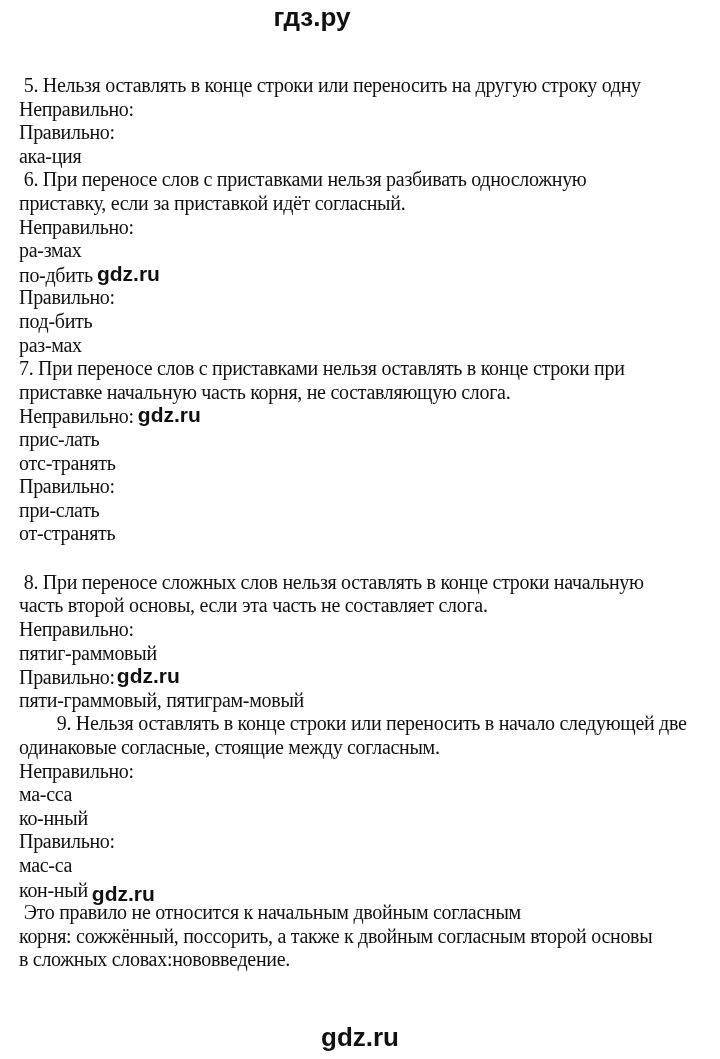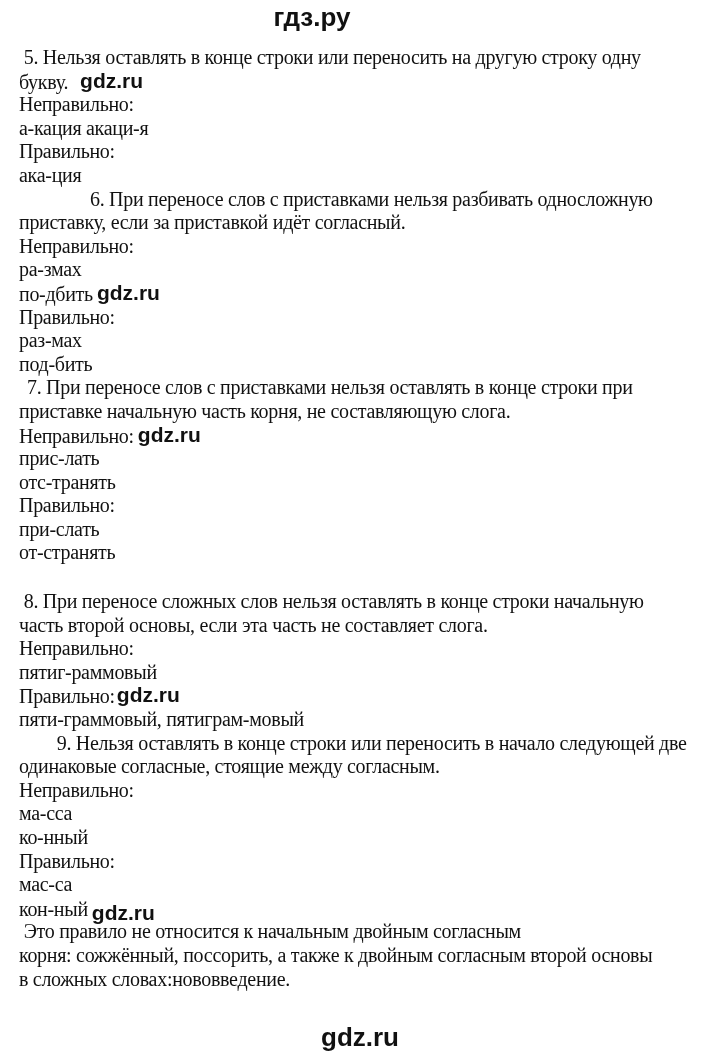--- a/index.html
+++ b/index.html
@@ -27,37 +27,35 @@
   .wm.gap { margin-left: 12px; }
   .wm.gap4 { margin-left: 4px; }
 </style>
 </head>
 <body>
 
 <div class="header">гдз.ру</div>
 
 <div class="content">
 
-  <div class="line" style="white-space:pre;"> 5. Нельзя оставлять в конце строки или переносить на другую строку одну</div>
-  <div class="line"><span>букву.</span><span class="wm gap">gdz.ru</span></div>
+  <div class="line" style="white-space:pre;margin-top:28px;"> 5. Нельзя оставлять в конце строки или переносить на другую строку одну</div>
   <div class="line">Неправильно:</div>
-  <div class="line">а-кация акаци-я</div>
   <div class="line">Правильно:</div>
   <div class="line">ака-ция</div>
 
-  <div class="line" style="white-space:pre;text-align:center;"> 6. При переносе слов с приставками нельзя разбивать односложную</div>
+  <div class="line" style="white-space:pre;"> 6. При переносе слов с приставками нельзя разбивать односложную</div>
   <div class="line">приставку, если за приставкой идёт согласный.</div>
   <div class="line">Неправильно:</div>
   <div class="line">ра-змах</div>
   <div class="line"><span>по-дбить</span><span class="wm gap4">gdz.ru</span></div>
   <div class="line">Правильно:</div>
+  <div class="line">под-бить</div>
   <div class="line">раз-мах</div>
-  <div class="line">под-бить</div>
 
-  <div class="line" style="white-space:pre;margin-left:8px;">7. При переносе слов с приставками нельзя оставлять в конце строки при</div>
+  <div class="line" style="white-space:pre;">7. При переносе слов с приставками нельзя оставлять в конце строки при</div>
   <div class="line">приставке начальную часть корня, не составляющую слога.</div>
   <div class="line"><span>Неправильно:</span><span class="wm gap4">gdz.ru</span></div>
   <div class="line">прис-лать</div>
   <div class="line">отс-транять</div>
   <div class="line">Правильно:</div>
   <div class="line">при-слать</div>
   <div class="line">от-странять</div>
 
   <div class="line" style="white-space:pre;margin-top:25px;"> 8. При переносе сложных слов нельзя оставлять в конце строки начальную</div>
   <div class="line">часть второй основы, если эта часть не составляет слога.</div>

